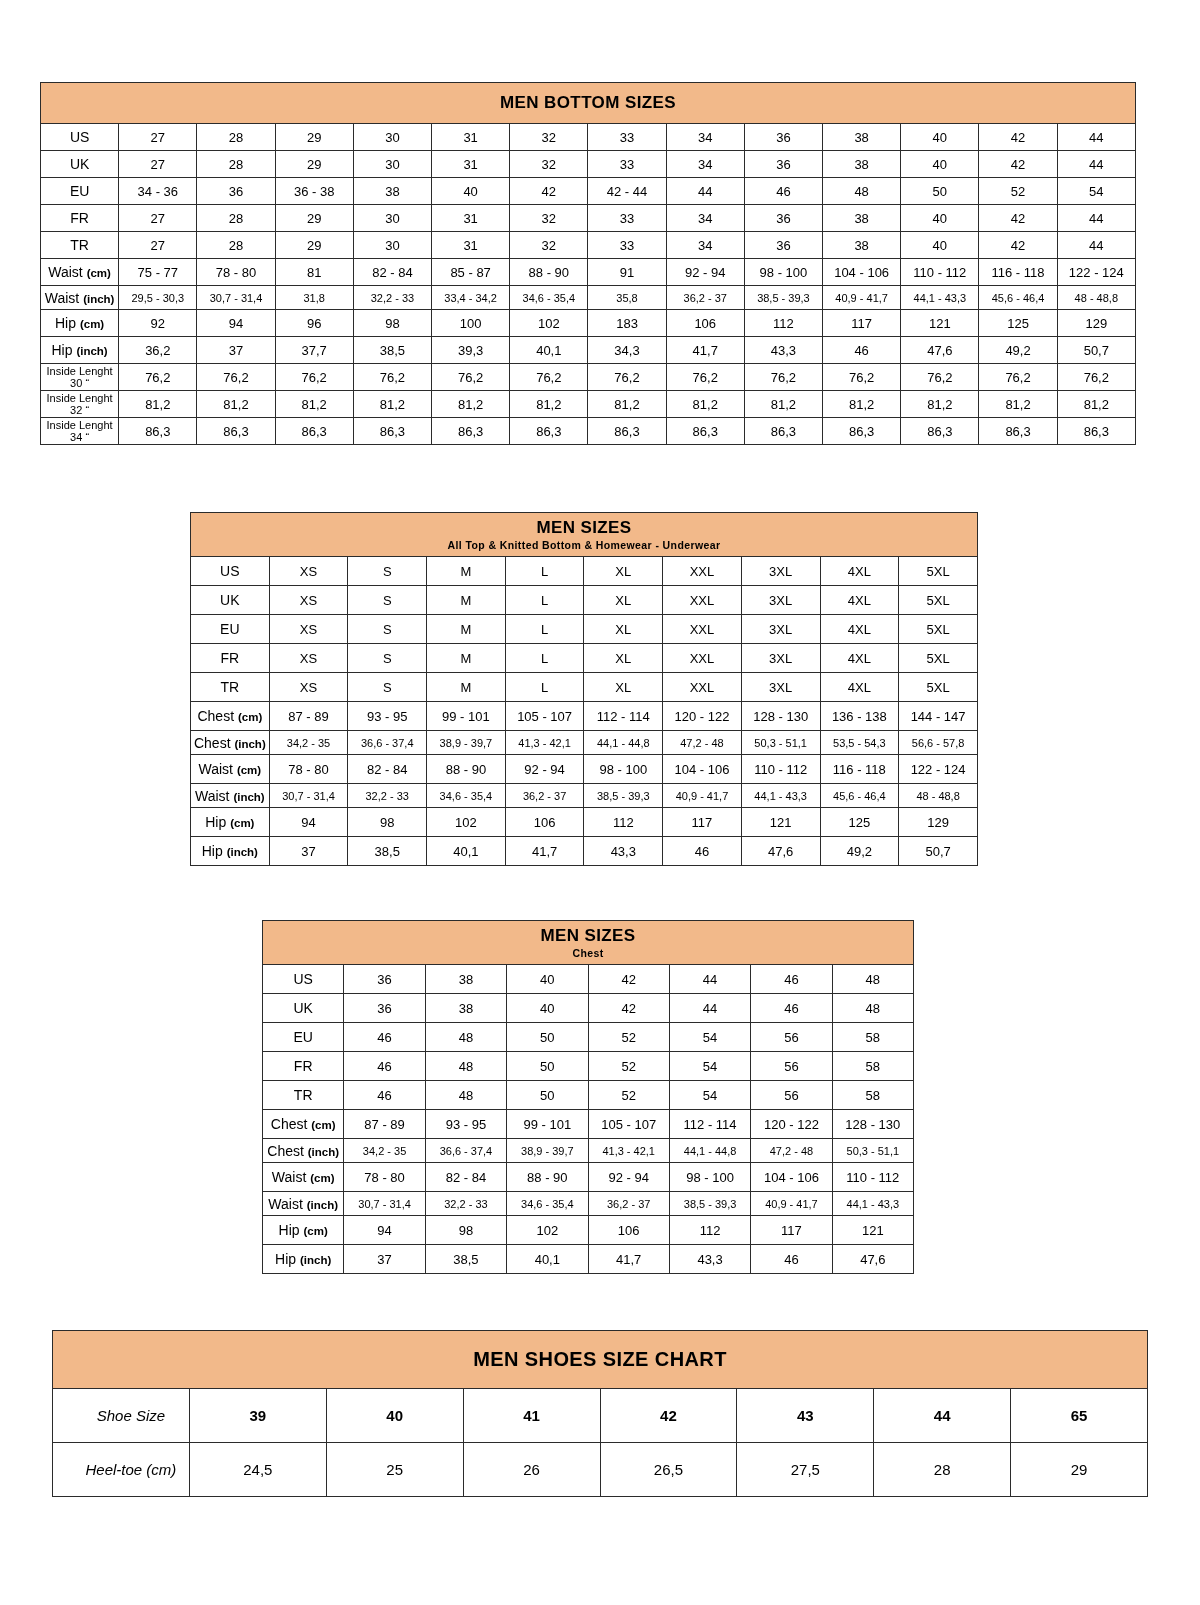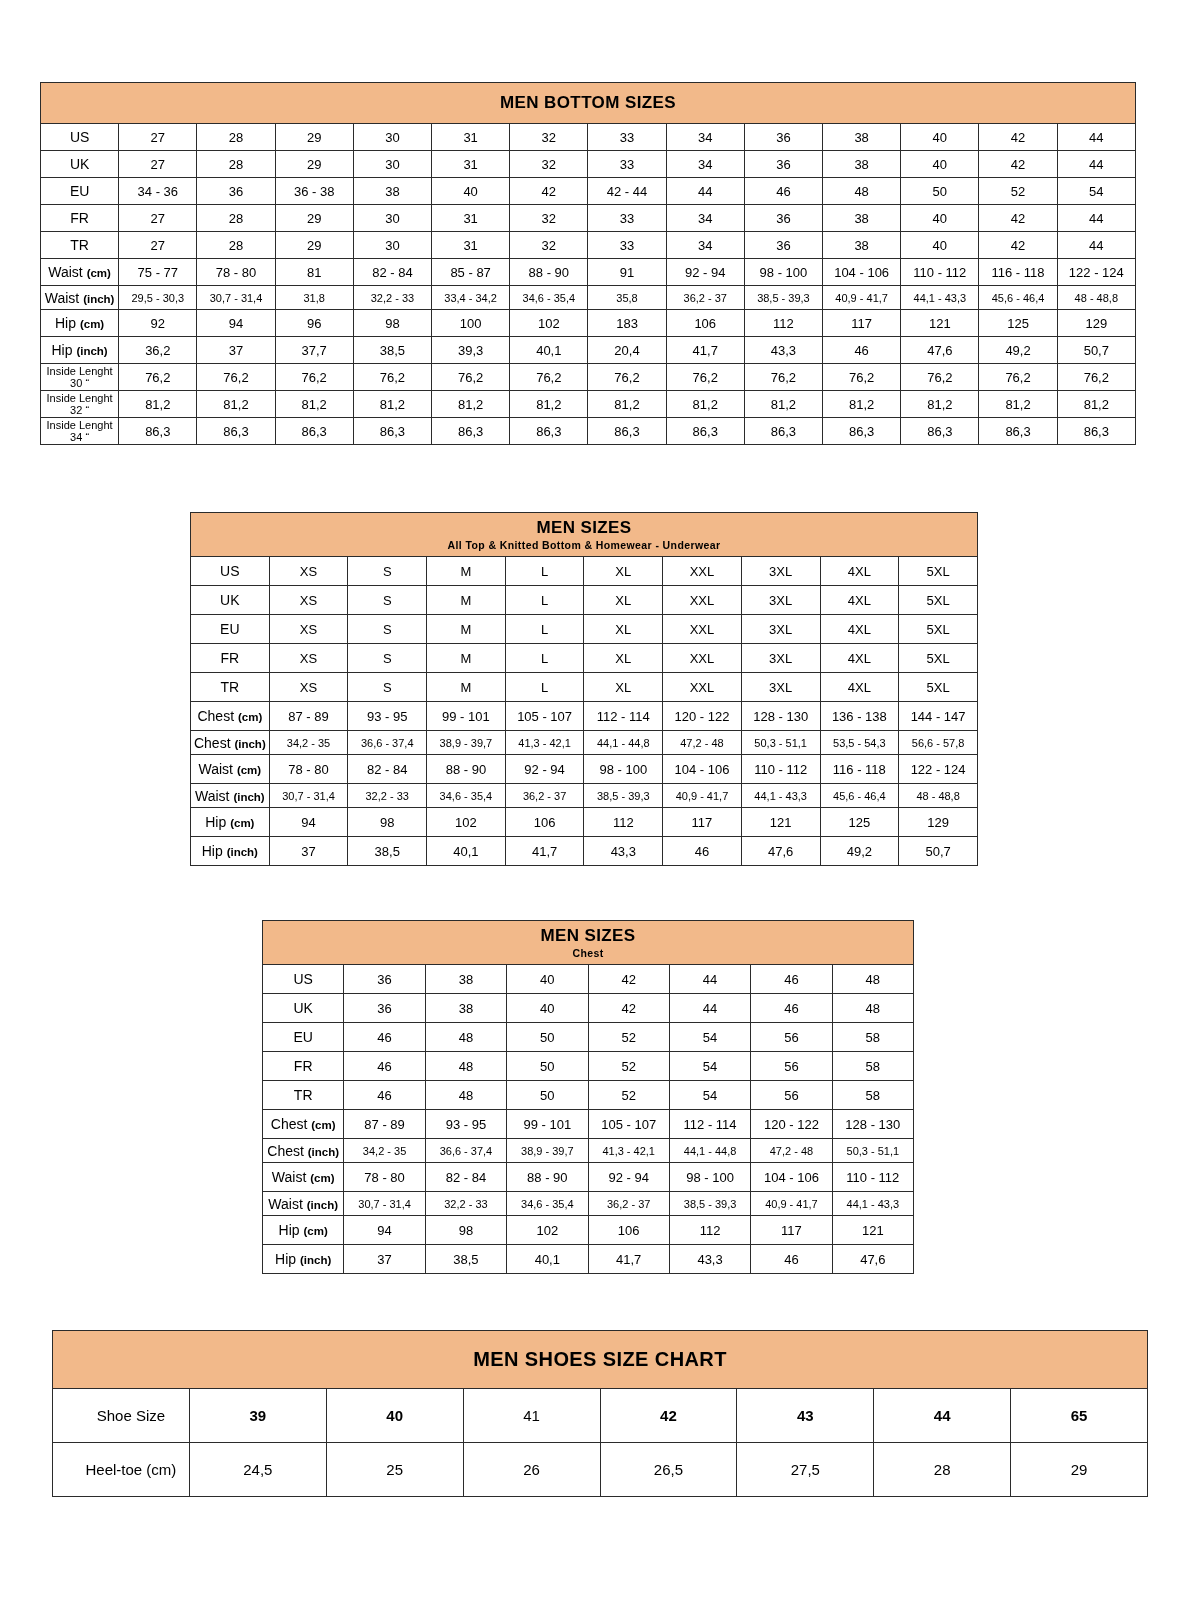--- a/index.html
+++ b/index.html
@@ -115,21 +115,21 @@
     position: absolute;
     left: 52px;
     top: 1330px;
     width: 1096px;
   }
   #t4 .rowlabel { width: 240px; font-size: 15px; }
   #t4 td.val { width: 122px; font-size: 15px; }
   #t4 tr { height: 54px; }
   #t4 tr.title-row { height: 58px; }
   #t4 .title-main { font-size: 20px; }
-  #t4 .rowlabel { padding-left: 20px; }
+  #t4 .rowlabel { padding-left: 20px; font-style: italic; }
 </style>
 </head>
 <body>
 
 <div class="page">
 
   <table class="sz" id="t1">
     <tbody>
         <tr class="title-row">
           <td class="title-cell" colspan="14">
@@ -265,21 +265,21 @@
           <td class="val">129</td>
         </tr>
         <tr>
           <td class="rowlabel"><span>Hip</span> <span class="unit"> (inch)</span></td>
           <td class="val">36,2</td>
           <td class="val">37</td>
           <td class="val">37,7</td>
           <td class="val">38,5</td>
           <td class="val">39,3</td>
           <td class="val">40,1</td>
-          <td class="val">20,4</td>
+          <td class="val">34,3</td>
           <td class="val">41,7</td>
           <td class="val">43,3</td>
           <td class="val">46</td>
           <td class="val">47,6</td>
           <td class="val">49,2</td>
           <td class="val">50,7</td>
         </tr>
         <tr>
           <td class="rowlabel small"><span>Inside Lenght 30 “</span></td>
           <td class="val">76,2</td>
@@ -599,21 +599,21 @@
     <tbody>
         <tr class="title-row">
           <td class="title-cell" colspan="8">
             <div class="title-main">MEN SHOES SIZE CHART</div>
           </td>
         </tr>
         <tr>
           <td class="rowlabel"><span>Shoe Size</span></td>
           <td class="val big" style="font-weight: bold;">39</td>
           <td class="val big" style="font-weight: bold;">40</td>
-          <td class="val big" style="font-weight: normal;">41</td>
+          <td class="val big" style="font-weight: bold;">41</td>
           <td class="val big" style="font-weight: bold;">42</td>
           <td class="val big" style="font-weight: bold;">43</td>
           <td class="val big" style="font-weight: bold;">44</td>
           <td class="val big" style="font-weight: bold;">65</td>
         </tr>
         <tr>
           <td class="rowlabel"><span>Heel-toe (cm)</span></td>
           <td class="val">24,5</td>
           <td class="val">25</td>
           <td class="val">26</td>

